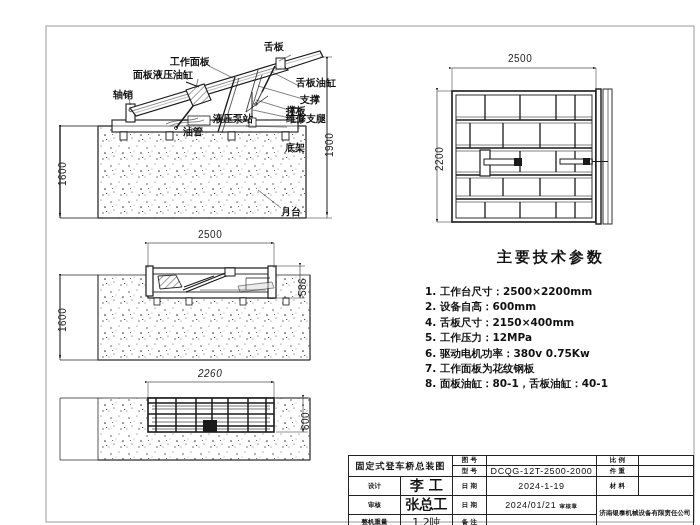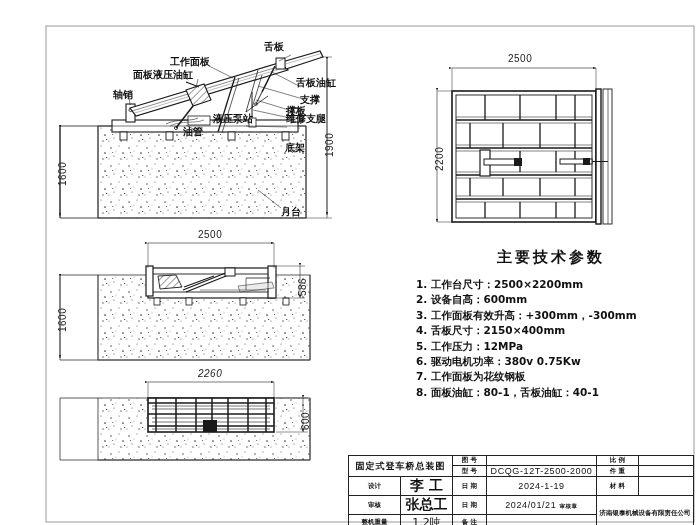--- a/index.html
+++ b/index.html
@@ -14,21 +14,21 @@
   #sheet{position:absolute;inset:0;width:700px;height:525px;}
   .lbl{position:absolute;white-space:nowrap;font-size:10px;line-height:1;color:#111;text-align:center;}
   .cn{font-family:"DejaVu Sans",sans-serif;font-weight:700;}
   .dim{position:absolute;white-space:nowrap;font-size:10px;color:#222;letter-spacing:0.5px;}
   .dimv{position:absolute;white-space:nowrap;font-size:10px;color:#222;letter-spacing:0.5px;
         transform-origin:0 0;transform:rotate(-90deg);}
   
   #specs{position:absolute;left:400px;top:248px;width:290px;}
   #specs .title{font-size:15px;font-weight:700;text-align:center;letter-spacing:3px;
     font-family:"DejaVu Sans",sans-serif;margin-bottom:10px;padding-left:12px;}
-  #specs ol{list-style:none;margin:8px;padding:0 0 0 8px;}
+  #specs ol{list-style:none;margin:17px;padding:0 0 0 8px;}
   #specs li{font-size:10.5px;line-height:15.4px;font-family:"DejaVu Sans",sans-serif;
     font-weight:700;white-space:nowrap;}
   
   #tb{position:absolute;left:348px;top:455px;width:326px;height:66px;}
   #tb table{border-collapse:collapse;width:100%;height:100%;table-layout:fixed;
     font-family:"DejaVu Sans",sans-serif;}
   #tb td{border:0.7px solid #222;text-align:center;vertical-align:middle;
     font-size:6.5px;font-weight:700;padding:0;}
   #tb td.big{font-size:9px;letter-spacing:1px;}
   #tb td.code{font-size:9px;letter-spacing:0.6px;font-weight:400;font-family:"Liberation Sans",sans-serif;}
@@ -370,21 +370,20 @@
 <div class="dimv" style="left:57px;top:332px;">1600</div>
 <div class="dimv" style="left:297px;top:296px;">586</div>
 <div class="dim" style="left:198px;top:368px;font-style:italic;">2260</div>
 <div class="dimv" style="left:300px;top:430px;">600</div>
 
 <div id="specs">
   <div class="title">主要技术参数</div>
   <ol>
     <li>1. 工作台尺寸：2500×2200mm</li>
     <li>2. 设备自高：600mm</li>
-    <li>3. 工作面板有效升高：+300mm，-300mm</li>
     <li>4. 舌板尺寸：2150×400mm</li>
     <li>5. 工作压力：12MPa</li>
     <li>6. 驱动电机功率：380v 0.75Kw</li>
     <li>7. 工作面板为花纹钢板</li>
     <li>8. 面板油缸：80-1，舌板油缸：40-1</li>
   </ol>
 </div>
 
 <div id="tb">
   <table>

